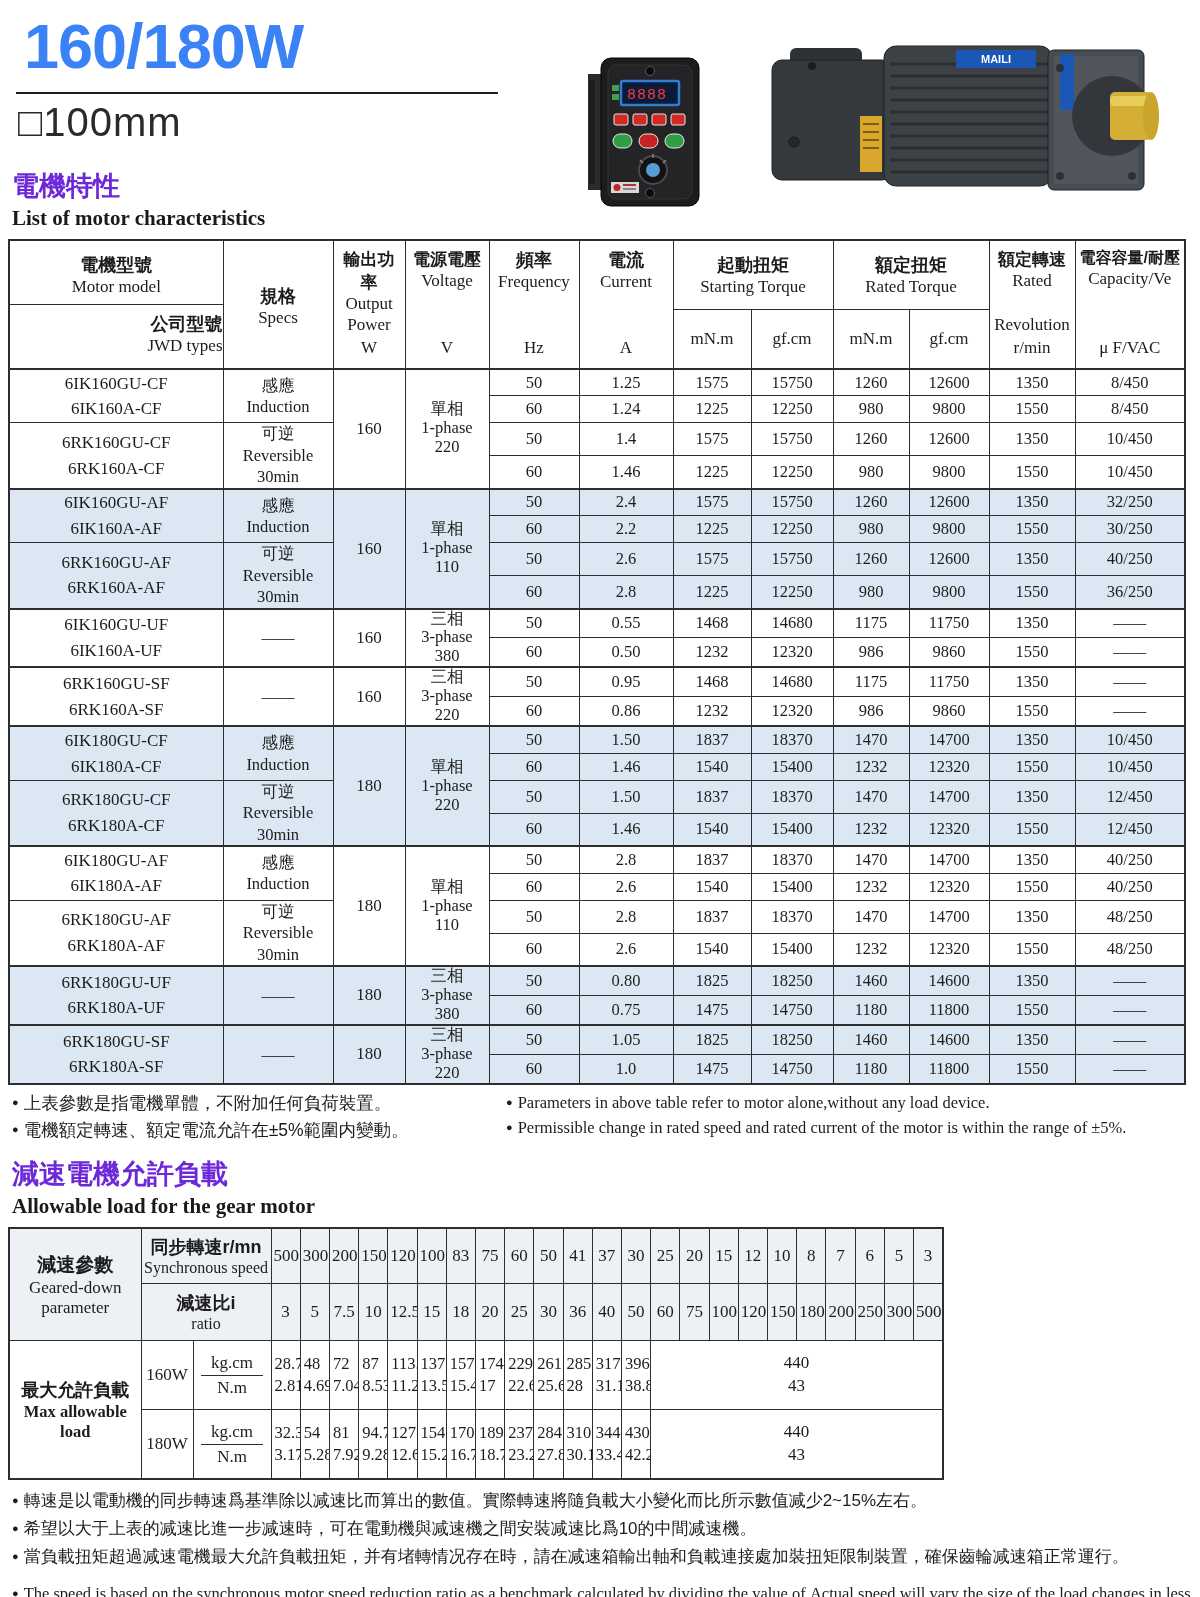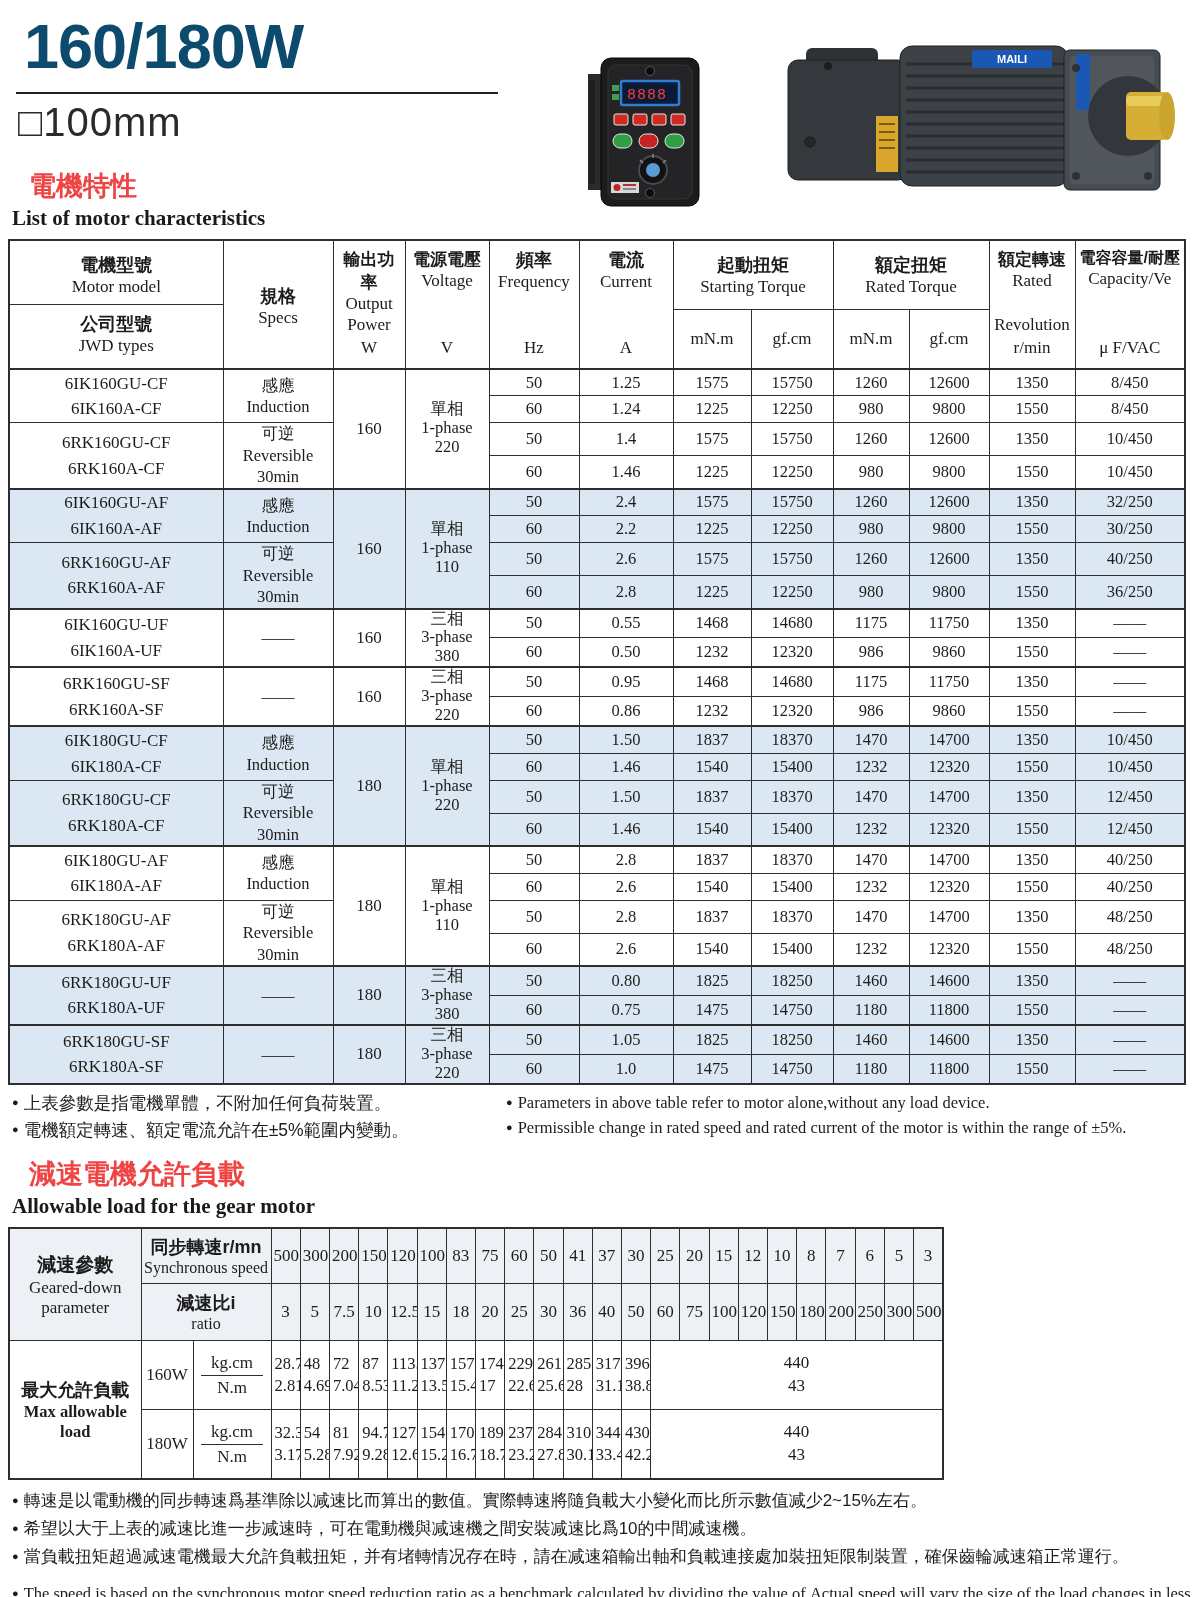--- a/index.html
+++ b/index.html
@@ -8,44 +8,44 @@
     --line: #2e2e2e;
     --tint: #dbe8f3;
     --headtint: #edf1f5;
   }
   *{box-sizing:border-box; margin:0; padding:0;}
   body{width:1200px; height:1597px; background:#ffffff; font-family:var(--sans); color:#1c1c1c; overflow:hidden; position:relative;}
   .page{padding:6px 8px 0 8px; position:relative;}
 
   
   .hdr{position:relative; height:158px;}
-  .title{font-size:63px; font-weight:bold; letter-spacing:-1px; margin-left:16px; margin-top:4px; color:#0c4a6e;}
+  .title{font-size:63px; font-weight:bold; letter-spacing:-1px; margin-left:16px; margin-top:4px; color:#3b82f6;}
   .title-rule{height:2px; background:#1f1f1f; width:482px; margin:10px 0 6px 8px;}
   .frame-size{font-size:40px; font-weight:400; margin-left:10px; color:#2a2a2a; letter-spacing:1px;}
   .imgwrap{position:absolute; top:0; left:0;}
 
   
-  .sec-zh{font-size:27px; font-weight:bold; margin-left:21px; color:#ef4444;}
+  .sec-zh{font-size:27px; font-weight:bold; margin-left:4px; color:#6d28d9;}
   .sec-en{font-size:21px; font-weight:bold; font-family:var(--serif); margin:2px 0 8px 4px; color:#1a1a1a;}
 
   
   table{border-collapse:collapse; table-layout:fixed; width:936px; margin-left:0px;border-radius:30px;}
   th, td{border:1px solid var(--line); text-align:center; vertical-align:middle; overflow:hidden;}
   table.t1, table.t2{border:2px solid var(--line);}
   .serif{font-family:var(--serif);}
   .zh{font-size:18px; font-weight:bold;}
   .en{font-size:17px; font-weight:normal; font-family:var(--serif);}
 
   
   .t1 thead tr.h1 th{height:64px;}
   .t1 thead tr.h2 th{height:54px; font-family:var(--serif); font-size:17px; font-weight:normal;}
   .t1 th{background:#fff; padding:0 2px;}
   .model-th{padding:0 !important;}
   .model-th .half{height:59px; display:flex; flex-direction:column; justify-content:center;}
-  .model-th .half.topline{border-top:1px solid var(--line);}
+  .model-th .half.topline{border-top:1px solid var(--line);text-align:right;}
   .vstack{height:100%; display:flex; flex-direction:column; justify-content:space-between; padding:7px 0 8px 0;}
   .vstack .bot{font-family:var(--serif); font-size:17px; font-weight:normal; line-height:1.35;}
   .t1 tbody td{height:27px; font-family:var(--serif); font-size:16.5px; padding:0 2px;}
   .t1 tbody td.model-cell{font-size:17px; line-height:1.5;}
   .t1 tbody td.specs-cell{line-height:1.3; font-size:16.5px;}
   .t1 tbody td.voltage-cell{line-height:1.15; font-size:16.5px;}
   .t1 tbody td.output-cell{font-size:17px;}
   .t1 tbody tr.tint td{background:var(--tint);}
   .t1 tbody tr.group-start td{border-top:2px solid var(--line);}
 
@@ -120,21 +120,21 @@
         <line x1="68" y1="100" x2="68" y2="104" stroke="#888" stroke-width="1.5"></line>
         <line x1="55" y1="106" x2="58" y2="109" stroke="#888" stroke-width="1.5"></line>
         <line x1="81" y1="106" x2="78" y2="109" stroke="#888" stroke-width="1.5"></line>
         <rect x="26" y="128" width="28" height="11" fill="#d8d8d8"></rect>
         <circle cx="32" cy="133.5" r="3.5" fill="#c22222"></circle>
         <rect x="38" y="130" width="13" height="2" fill="#a33"></rect>
         <rect x="38" y="134" width="13" height="2" fill="#888"></rect>
       </svg>
     </div>
 
-    <div class="imgwrap" style="left:768px; top:14px;">
+    <div class="imgwrap" style="left:752px; top:14px;">
       <svg width="400" height="178" viewBox="0 0 400 178">
 
         <rect x="30" y="24" width="72" height="30" rx="6" fill="#2e3236"></rect>
         <rect x="12" y="36" width="120" height="120" rx="10" fill="#35393d" stroke="#1d2023"></rect>
         <circle cx="52" cy="42" r="4" fill="#1b1e21"></circle>
         <circle cx="34" cy="118" r="5" fill="#24282c" stroke="#141619"></circle>
         <rect x="100" y="92" width="22" height="56" fill="#d8a72c"></rect>
         <line x1="103" y1="100" x2="119" y2="100" stroke="#7a5c10" stroke-width="2"></line>
         <line x1="103" y1="108" x2="119" y2="108" stroke="#7a5c10" stroke-width="2"></line>
         <line x1="103" y1="116" x2="119" y2="116" stroke="#7a5c10" stroke-width="2"></line>

